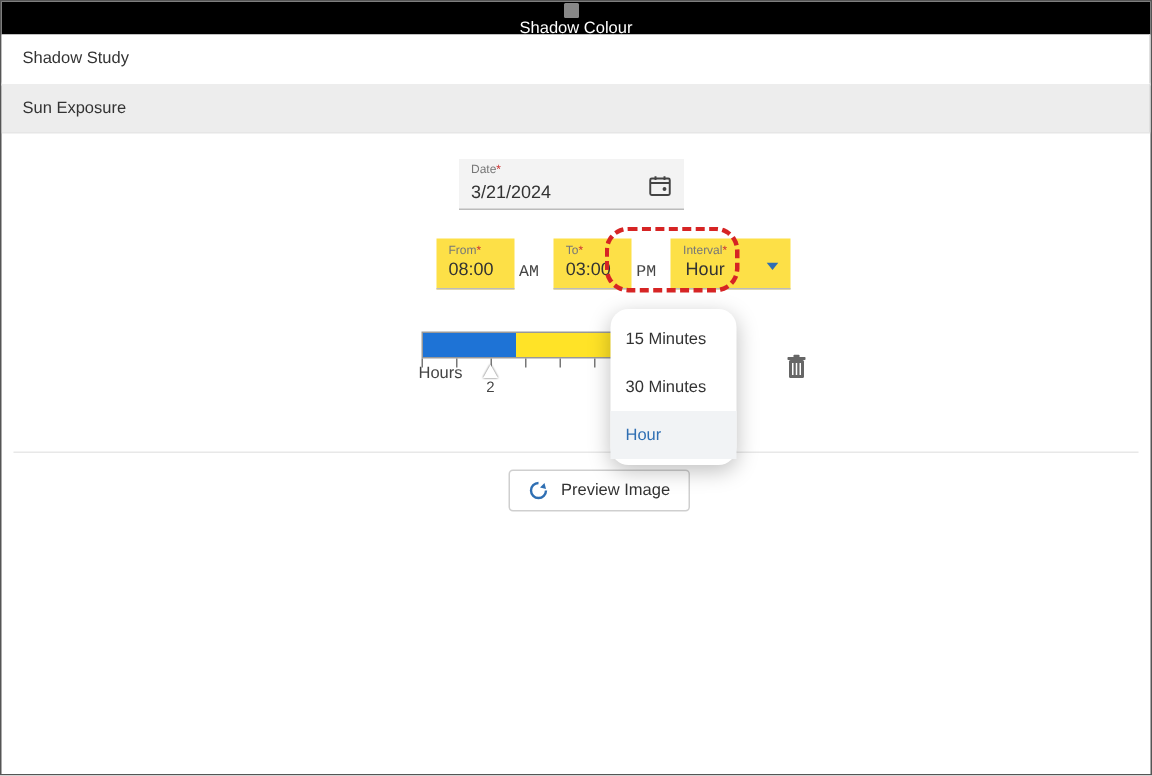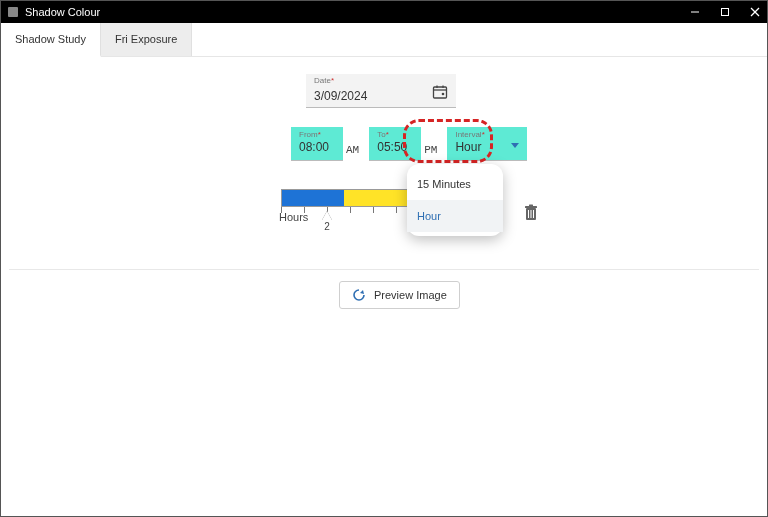--- a/index.html
+++ b/index.html
@@ -1,60 +1,60 @@
 <!DOCTYPE html>
 <html><head>
 <meta charset="utf-8">
 <style>
   * { box-sizing: border-box; margin: 0; padding: 0; }
   html, body { width: 768px; height: 517px; font-family: "Segoe UI", Arial, sans-serif; font-size: 12px; color: #333; background: #fff; }
   .outer-border { width: 768px; height: 517px; border: 1px solid #555; position: relative; overflow: hidden; background: #fff; }
 
   
-  .titlebar { height: 22px; background: #000; color: #fff; display: flex; align-items: center; padding: 0 6px; font-size: 11px; }
+  .titlebar { height: 22px; background: #000; color: #fff; display: flex; align-items: center; padding: 0 6px; font-size: 11px; flex-direction: column; }
   .titlebar .app-icon { width: 12px; height: 12px; margin-right: 6px; }
   .titlebar .title { flex: 1; }
   .titlebar .win-controls { display: flex; gap: 18px; align-items: center; }
   .titlebar .win-btn { width: 12px; height: 12px; display: flex; align-items: center; justify-content: center; cursor: pointer; }
 
   
   .menubar { height: 40px; background: #f5f5f5; display: flex; align-items: center; padding: 0 20px; gap: 22px; border-bottom: 1px solid #e8e8e8; }
   .menubar .menu-item { font-size: 12px; color: #222; cursor: pointer; }
 
   
-  .tabbar { display: flex; border-bottom: 1px solid #e6e6e6; }
+  .tabbar { display: flex; border-bottom: 1px solid #e6e6e6; flex-direction: column; }
   .tab { padding: 10px 14px; font-size: 11px; color: #333; background: #ededed; cursor: pointer; border-right: 1px solid #e0e0e0; }
   .tab.active { background: #fff; border-bottom: 2px solid #fff; margin-bottom: -1px; }
 
   
   .content { position: relative; width: 100%; }
 
   
   .date-field { position: absolute; left: 305px; top: 17px; width: 150px; height: 34px; border-bottom: 1px solid #bbb; background: #f3f3f3; padding: 3px 8px 0 8px; display: flex; align-items: center; justify-content: space-between; }
   .date-field .lbl { position: absolute; top: 2px; left: 8px; font-size: 8px; color: #777; text-align: center; }
   .date-field .val { font-size: 12px; color: #333; margin-top: 8px; }
   .date-field .cal-icon { width: 16px; height: 16px; }
 
   
   .time-row { position: absolute; left: 290px; top: 70px; display: flex; gap: 6px; }
-  .field-box { background: #5eead4; border-bottom: 1px solid #bbb; padding: 3px 8px 4px 8px; position: relative; height: 34px; }
+  .field-box { background: #fde047; border-bottom: 1px solid #bbb; padding: 3px 8px 4px 8px; position: relative; height: 34px; }
   .field-box .lbl { font-size: 8px; color: #777; display: block; }
   .field-box .lbl.req::after { content: "*"; color: #c33; font-size: 8px; }
   .field-box .val { font-size: 12px; color: #333; margin-top: 1px; display: block; }
   .from-box { width: 52px; }
   .to-box { width: 52px; }
   .ampm { font-size: 11px; color: #444; align-self: flex-end; padding-bottom: 5px; margin-left: -3px; margin-right: 4px; font-family: Liberation Mono, monospace; }
-  .interval-box { width: 80px; display: flex; align-items: flex-start; justify-content: space-between; }
+  .interval-box { width: 80px; display: flex; align-items: flex-start; justify-content: space-between; text-align: center; }
   .interval-box .chev { margin-top: 8px; color: #2f6fb3; }
 
   
   .highlight-ring { position: absolute; left: 402px; top: 62px; width: 90px; height: 44px; border: 3px dashed #d62424; border-radius: 16px; pointer-events: none; }
 
   
-  .dropdown { position: absolute; left: 406px; top: 107px; width: 96px; background: #fff; box-shadow: 0 4px 14px rgba(0,0,0,0.25); border-radius: 12px; padding: 4px 0; z-index: 10; }
+  .dropdown { position: absolute; left: 406px; top: 117px; width: 84px; background: #fff; box-shadow: 0 4px 14px rgba(0,0,0,0.25); border-radius: 12px; padding: 4px 0; z-index: 10; }
   .dropdown .opt { padding: 10px 10px; font-size: 11px; color: #333; cursor: pointer; }
   .dropdown .opt.selected { background: #f1f3f5; color: #2f6fb3; }
 
   
   .hours-wrap { position: absolute; left: 280px; top: 132px; width: 230px; }
   .hours-bar { display: flex; height: 18px; width: 208px; border: 1px solid #999; margin-left: 0; }
   .seg-blue { background: #1e73d6; }
   .seg-yellow { background: #ffe327; }
   .seg-red { background: #d93a2b; }
   .hours-label { position: absolute; left: -2px; top: 22px; font-size: 11px; color: #444; }
@@ -101,69 +101,70 @@
             <line x1="1" y1="1" x2="9" y2="9" stroke="#fff" stroke-width="1.2"></line>
             <line x1="9" y1="1" x2="1" y2="9" stroke="#fff" stroke-width="1.2"></line>
           </svg>
       </span>
     </div>
   </div>
 
 
   <div class="tabbar">
     <div class="tab active">Shadow Study</div>
-    <div class="tab">Fri Exposure</div>
+    <div class="tab">Sun Exposure</div>
   </div>
 
   <div class="content">
 
     <div class="date-field">
       <span class="lbl"><span>Date</span><span style="color:#c33">*</span></span>
-      <span class="val">3/09/2024</span>
+      <span class="val">3/21/2024</span>
       <span class="cal-icon">
         <svg viewBox="0 0 16 16" width="16" height="16">
             <rect x="1.5" y="3" width="13" height="11" rx="1" fill="none" stroke="#444" stroke-width="1.3"></rect>
             <line x1="1.5" y1="6" x2="14.5" y2="6" stroke="#444" stroke-width="1.3"></line>
             <line x1="5" y1="1.5" x2="5" y2="4" stroke="#444" stroke-width="1.3"></line>
             <line x1="11" y1="1.5" x2="11" y2="4" stroke="#444" stroke-width="1.3"></line>
             <circle cx="11" cy="10" r="1.3" fill="#444"></circle>
           </svg>
       </span>
     </div>
 
     <div class="time-row">
       <div class="field-box from-box">
         <span class="lbl req">From</span>
         <span class="val">08:00</span>
       </div>
       <span class="ampm">AM</span>
 
       <div class="field-box to-box">
         <span class="lbl req">To</span>
-        <span class="val">05:50</span>
+        <span class="val">03:00</span>
       </div>
       <span class="ampm">PM</span>
 
       <div class="field-box interval-box">
         <div>
           <span class="lbl req">Interval</span>
           <span class="val">Hour</span>
         </div>
         <span class="chev">
           <svg width="8" height="6" viewBox="0 0 8 6">
               <path d="M0 0 L4 5 L8 0" fill="#2f6fb3"></path>
             </svg>
         </span>
       </div>
     </div>
 
     <div class="highlight-ring"></div>
 
     <div class="dropdown">
       <div class="opt">15 Minutes</div>
+      <div class="opt">30 Minutes</div>
       <div class="opt selected">Hour</div>
     </div>
 
     <div class="hours-wrap">
       <div class="hours-bar">
         <div class="seg-blue" style="flex:2.7"></div>
         <div class="seg-yellow" style="flex:5.5"></div>
         <div class="seg-red" style="flex:0.8"></div>
       </div>
       <span class="hours-label">Hours</span>

